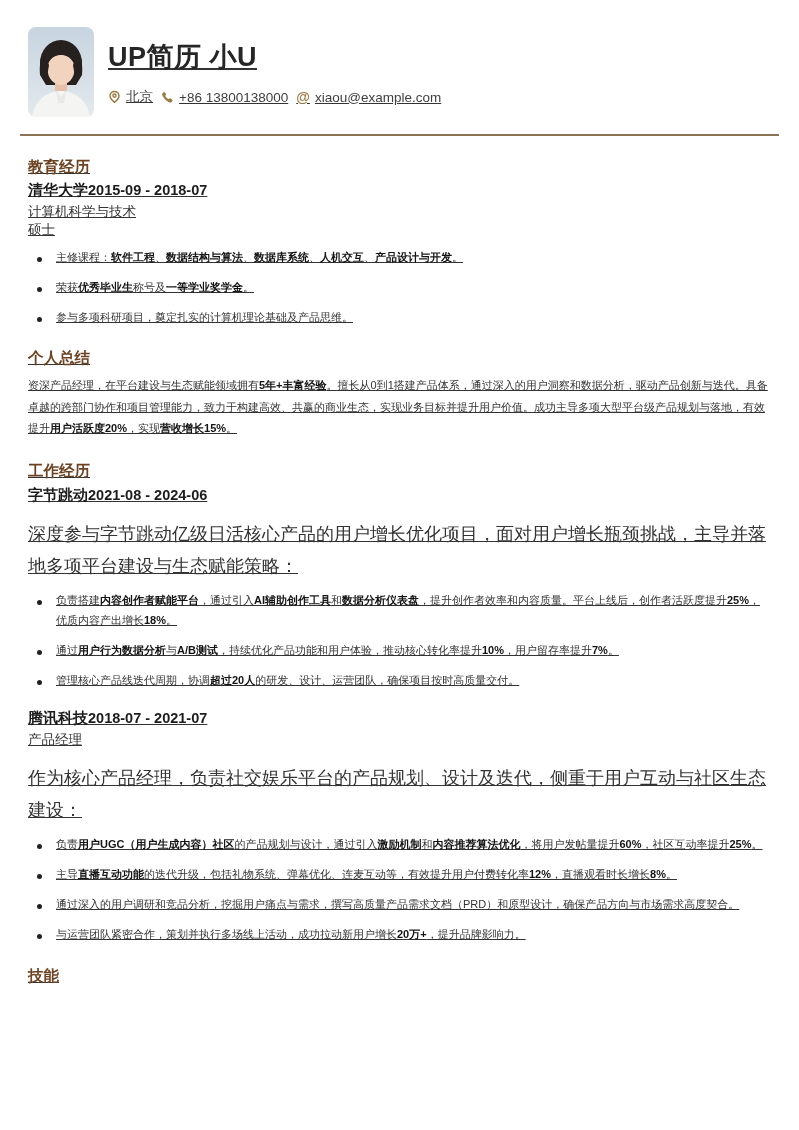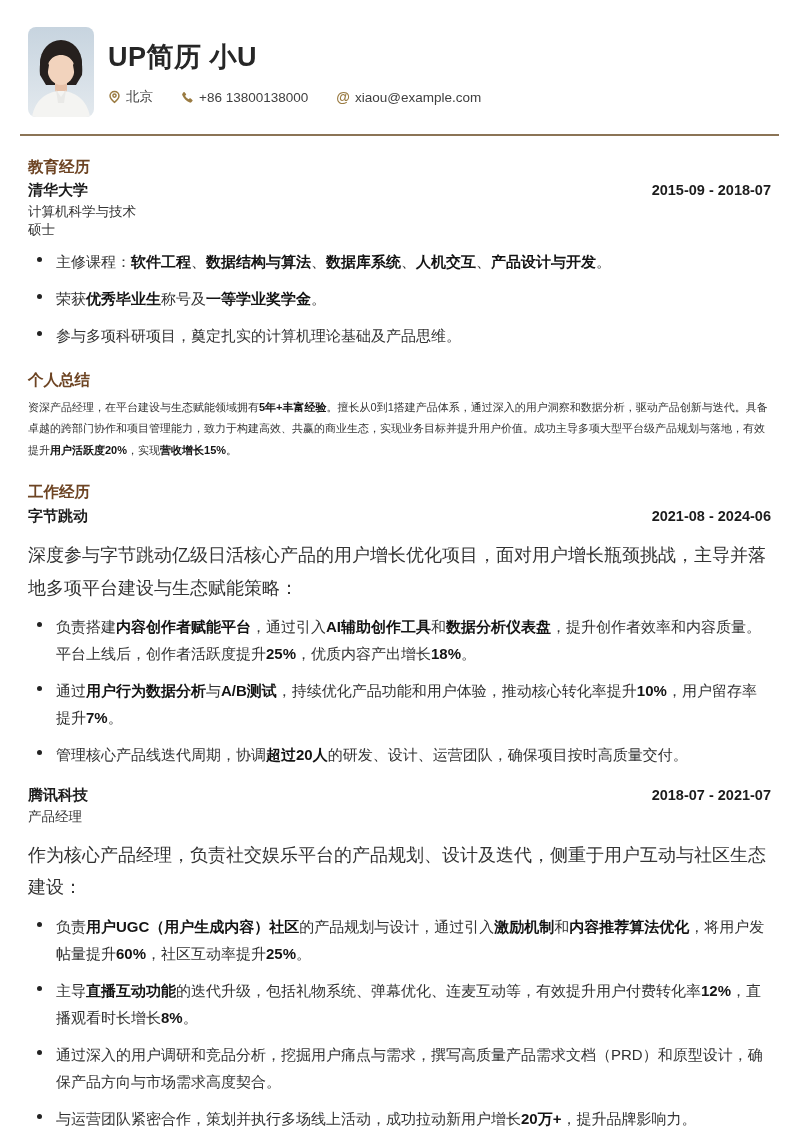--- a/index.html
+++ b/index.html
@@ -11,56 +11,56 @@
   }
   *{box-sizing:border-box;}
   html,body{margin:0;padding:0;background:#ffffff;}
   body{
     font-family:"Liberation Sans","DejaVu Sans",sans-serif;
     color:var(--text);
     -webkit-font-smoothing:antialiased;
   }
   .page{
     width:799px;height:1130px;overflow:hidden;
-    background:#fff;padding:27px 20px 4px;position:relative;
+    background:#fff;padding:27px 20px 4px;position:relative;text-decoration:underline;
   }
   
   .header{display:flex;gap:14px;padding:0 8px;}
   .photo{
     width:66px;height:90px;border-radius:8px;overflow:hidden;flex:0 0 66px;
   }
   .photo svg{display:block;}
   .header-info{padding-top:6px;}
   .name{
     font-size:27px;font-weight:700;color:#262626;margin:6px 0 13px;
     letter-spacing:.5px;
   }
-  .contact{display:flex;align-items:center;gap:28px;font-size:13.5px;color:#404040;}
+  .contact{display:flex;align-items:center;gap:8px;font-size:13.5px;color:#404040;}
   .contact-item{display:inline-flex;align-items:center;gap:5px;}
   .cicon{display:inline-flex;align-items:center;color:var(--icon);}
   .cicon svg{display:block;}
   .at-glyph{font-size:14px;font-weight:700;color:var(--icon);line-height:1;}
   .divider{
     border:none;border-top:2px solid var(--divider);
     margin:17px 0 0;
   }
   
   .section{padding:0 8px;margin-top:21px;}
   .section-title{
     font-size:15.5px;font-weight:700;color:var(--accent);margin:0 0 3px;
   }
-  .row{display:flex;justify-content:space-between;align-items:baseline;}
+  .row{display:flex;align-items:baseline;}
   .org{font-size:15px;font-weight:700;color:var(--dark);}
   .date{font-size:14.5px;font-weight:700;color:var(--dark);}
   .role-row{display:flex;justify-content:space-between;font-size:13.5px;color:#333;margin-top:3px;flex-direction:column;}
   
   ul.bullets{list-style:none;margin:9px 0 0;padding:0;}
   ul.bullets li{
     position:relative;padding-left:28px;margin:0 0 10px;
-    font-size:15px;line-height:1.8;color:var(--text);
+    font-size:11px;line-height:1.8;color:var(--text);
   }
   ul.bullets li::before{
     content:"";position:absolute;left:9px;top:9px;
     width:5px;height:5px;border-radius:50%;background:#222;
   }
   strong{font-weight:700;color:#141414;}
   .paragraph{font-size:11px;line-height:1.95;margin:6px 0 16px;color:var(--text);}
   .job{margin-top:4px;}
   .job + .job{margin-top:18px;}
   .job-intro{font-size:18px;line-height:1.8;margin:13px 0 0;color:var(--text);}

